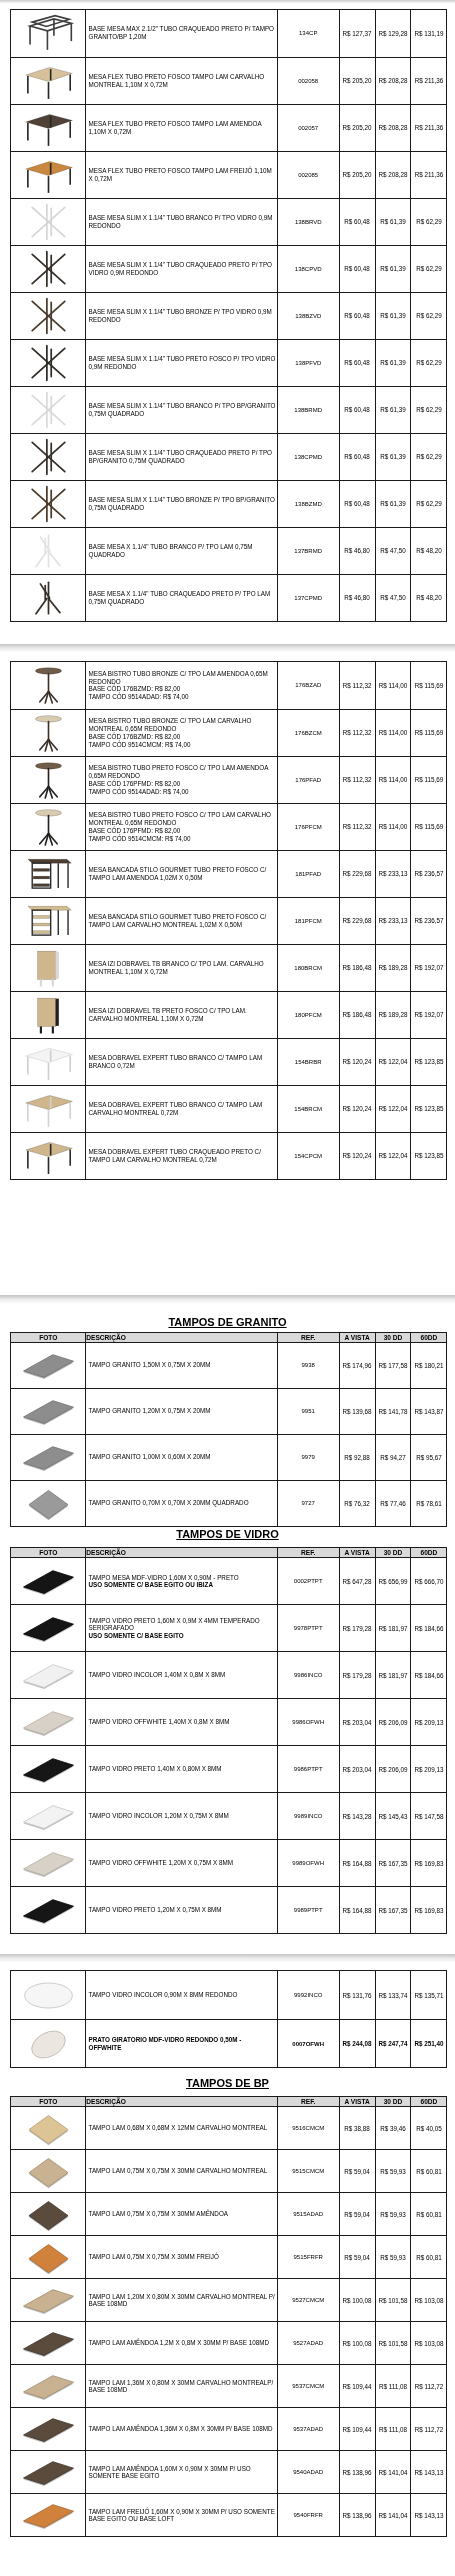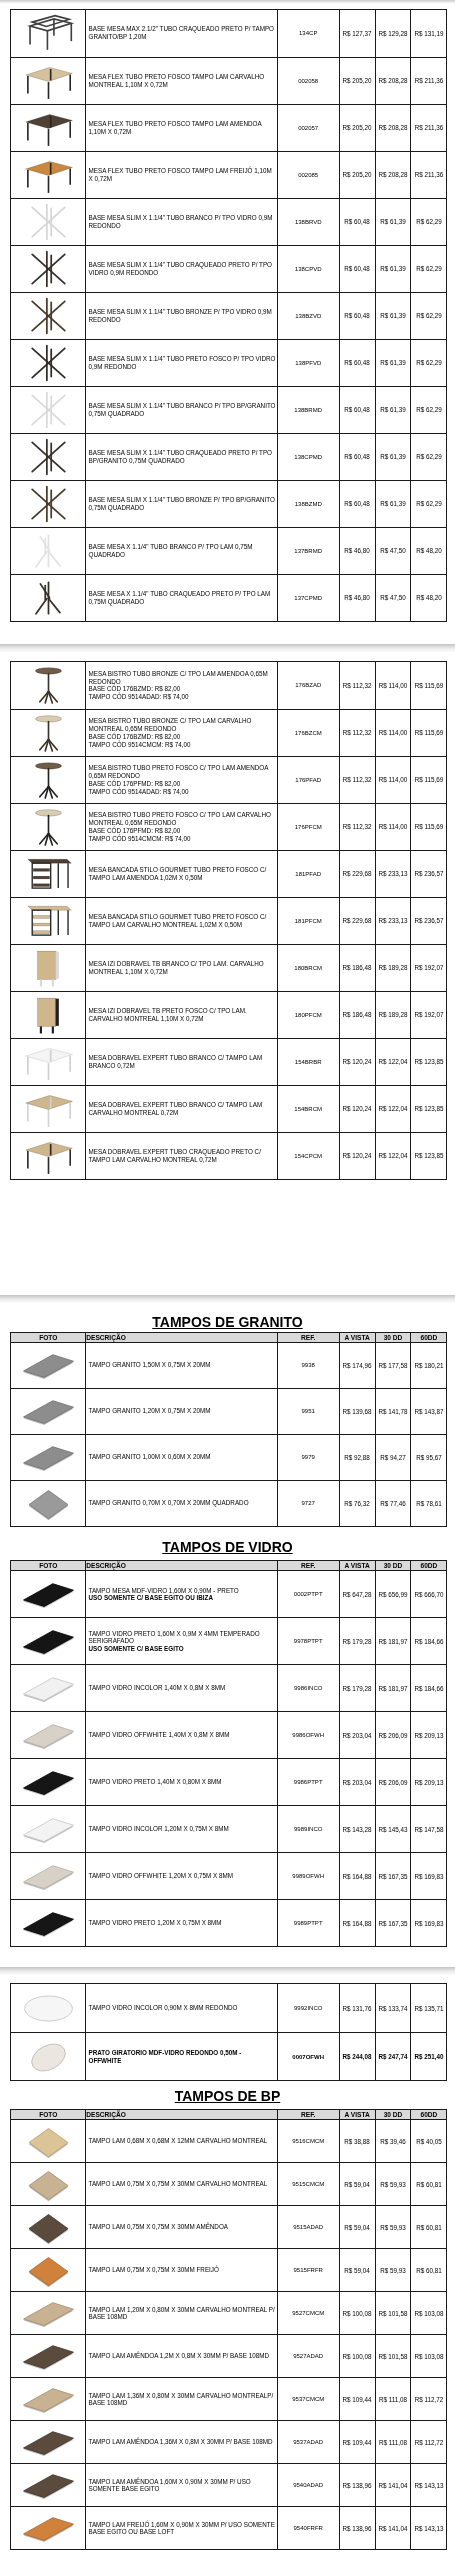--- a/index.html
+++ b/index.html
@@ -1,36 +1,36 @@
 <!DOCTYPE html>
 <html style="font-size:9.2px"><head>
 <meta charset="utf-8">
 <style>
   html,body{margin:0;padding:0;background:#fff;}
   body{font-family:"Liberation Sans",sans-serif;color:#000;}
   #sheet{position:relative;width:455px;height:2576px;overflow:hidden;background:#fff;}
   .top-strip{height:2.9px;width:455px;background:linear-gradient(#cdcdcd,#f4f4f4);}
   .divider{height:8px;width:455px;background:linear-gradient(#c4c4c4,#ececec 55%,#fbfbfb);}
-  .title{font-size:14px;font-weight:bold;text-decoration:underline;text-align:center;line-height:9.8px;}
+  .title{font-size:11px;font-weight:bold;text-decoration:underline;text-align:center;line-height:9.8px;}
   .tbl{margin-left:10.4px;width:437px;border:1.2px solid #1a1a1a;box-sizing:border-box;background:#fff;}
   .tr{display:flex;box-sizing:border-box;align-items:stretch;}
   .tr + .tr{border-top:1.2px solid #1a1a1a;}
   .rh82 .tr{height:47px}.rh80 .tr{height:46px}.rh81 .tr{height:47px}.rh83 .tr{height:48px}.rh74 .tr{height:43px}
   .tbl .tr.head{height:9.2px;background:#d9d9d9;}
   .td{box-sizing:border-box;display:flex;align-items:center;justify-content:center;overflow:hidden;}
   .td + .td{border-left:1.2px solid #1a1a1a;}
   .c0{width:74px}.c1{width:192px;justify-content:flex-start}.c2{width:62px}.c3{width:36px}.c4{width:36px}.c5{width:36px}
   .tr.head .td{font-size:6.6px;font-weight:bold;}
   .desc-block{padding:1.2px 1.2px 1.2px 2.3px;font-size:6.3px;line-height:7.8px;text-align:left;width:100%;}
   .line.bold{font-weight:bold;}
   .td.c2{font-size:6px;}
   .td.c3,.td.c4,.td.c5{font-size:6.3px;}
   .bold-row .td, .bold-row .desc-block{font-weight:bold;}
   .sec0{margin-top:5.8px}.sec1{margin-top:22px}.sec2{margin-top:9.2px}.sec3{margin-top:115px}
-  .sec4{margin-top:15px}.sec5{margin-top:4px}.sec6{margin-top:16px}.sec7{margin-top:7.5px}
+  .sec4{margin-top:15px}.sec5{margin-top:4px}.sec6{margin-top:3px}.sec7{margin-top:7.5px}
   .sec8{margin-top:20px}.sec9{margin-top:8px}.sec10{margin-top:11px}.sec11{margin-top:7px}
   svg{display:block;}
 </style>
 </head>
 <body>
 
 <div id="sheet">
   <div class="top-strip"></div>
 <div class="tbl sec0 rh82">
       <div class="tr">

